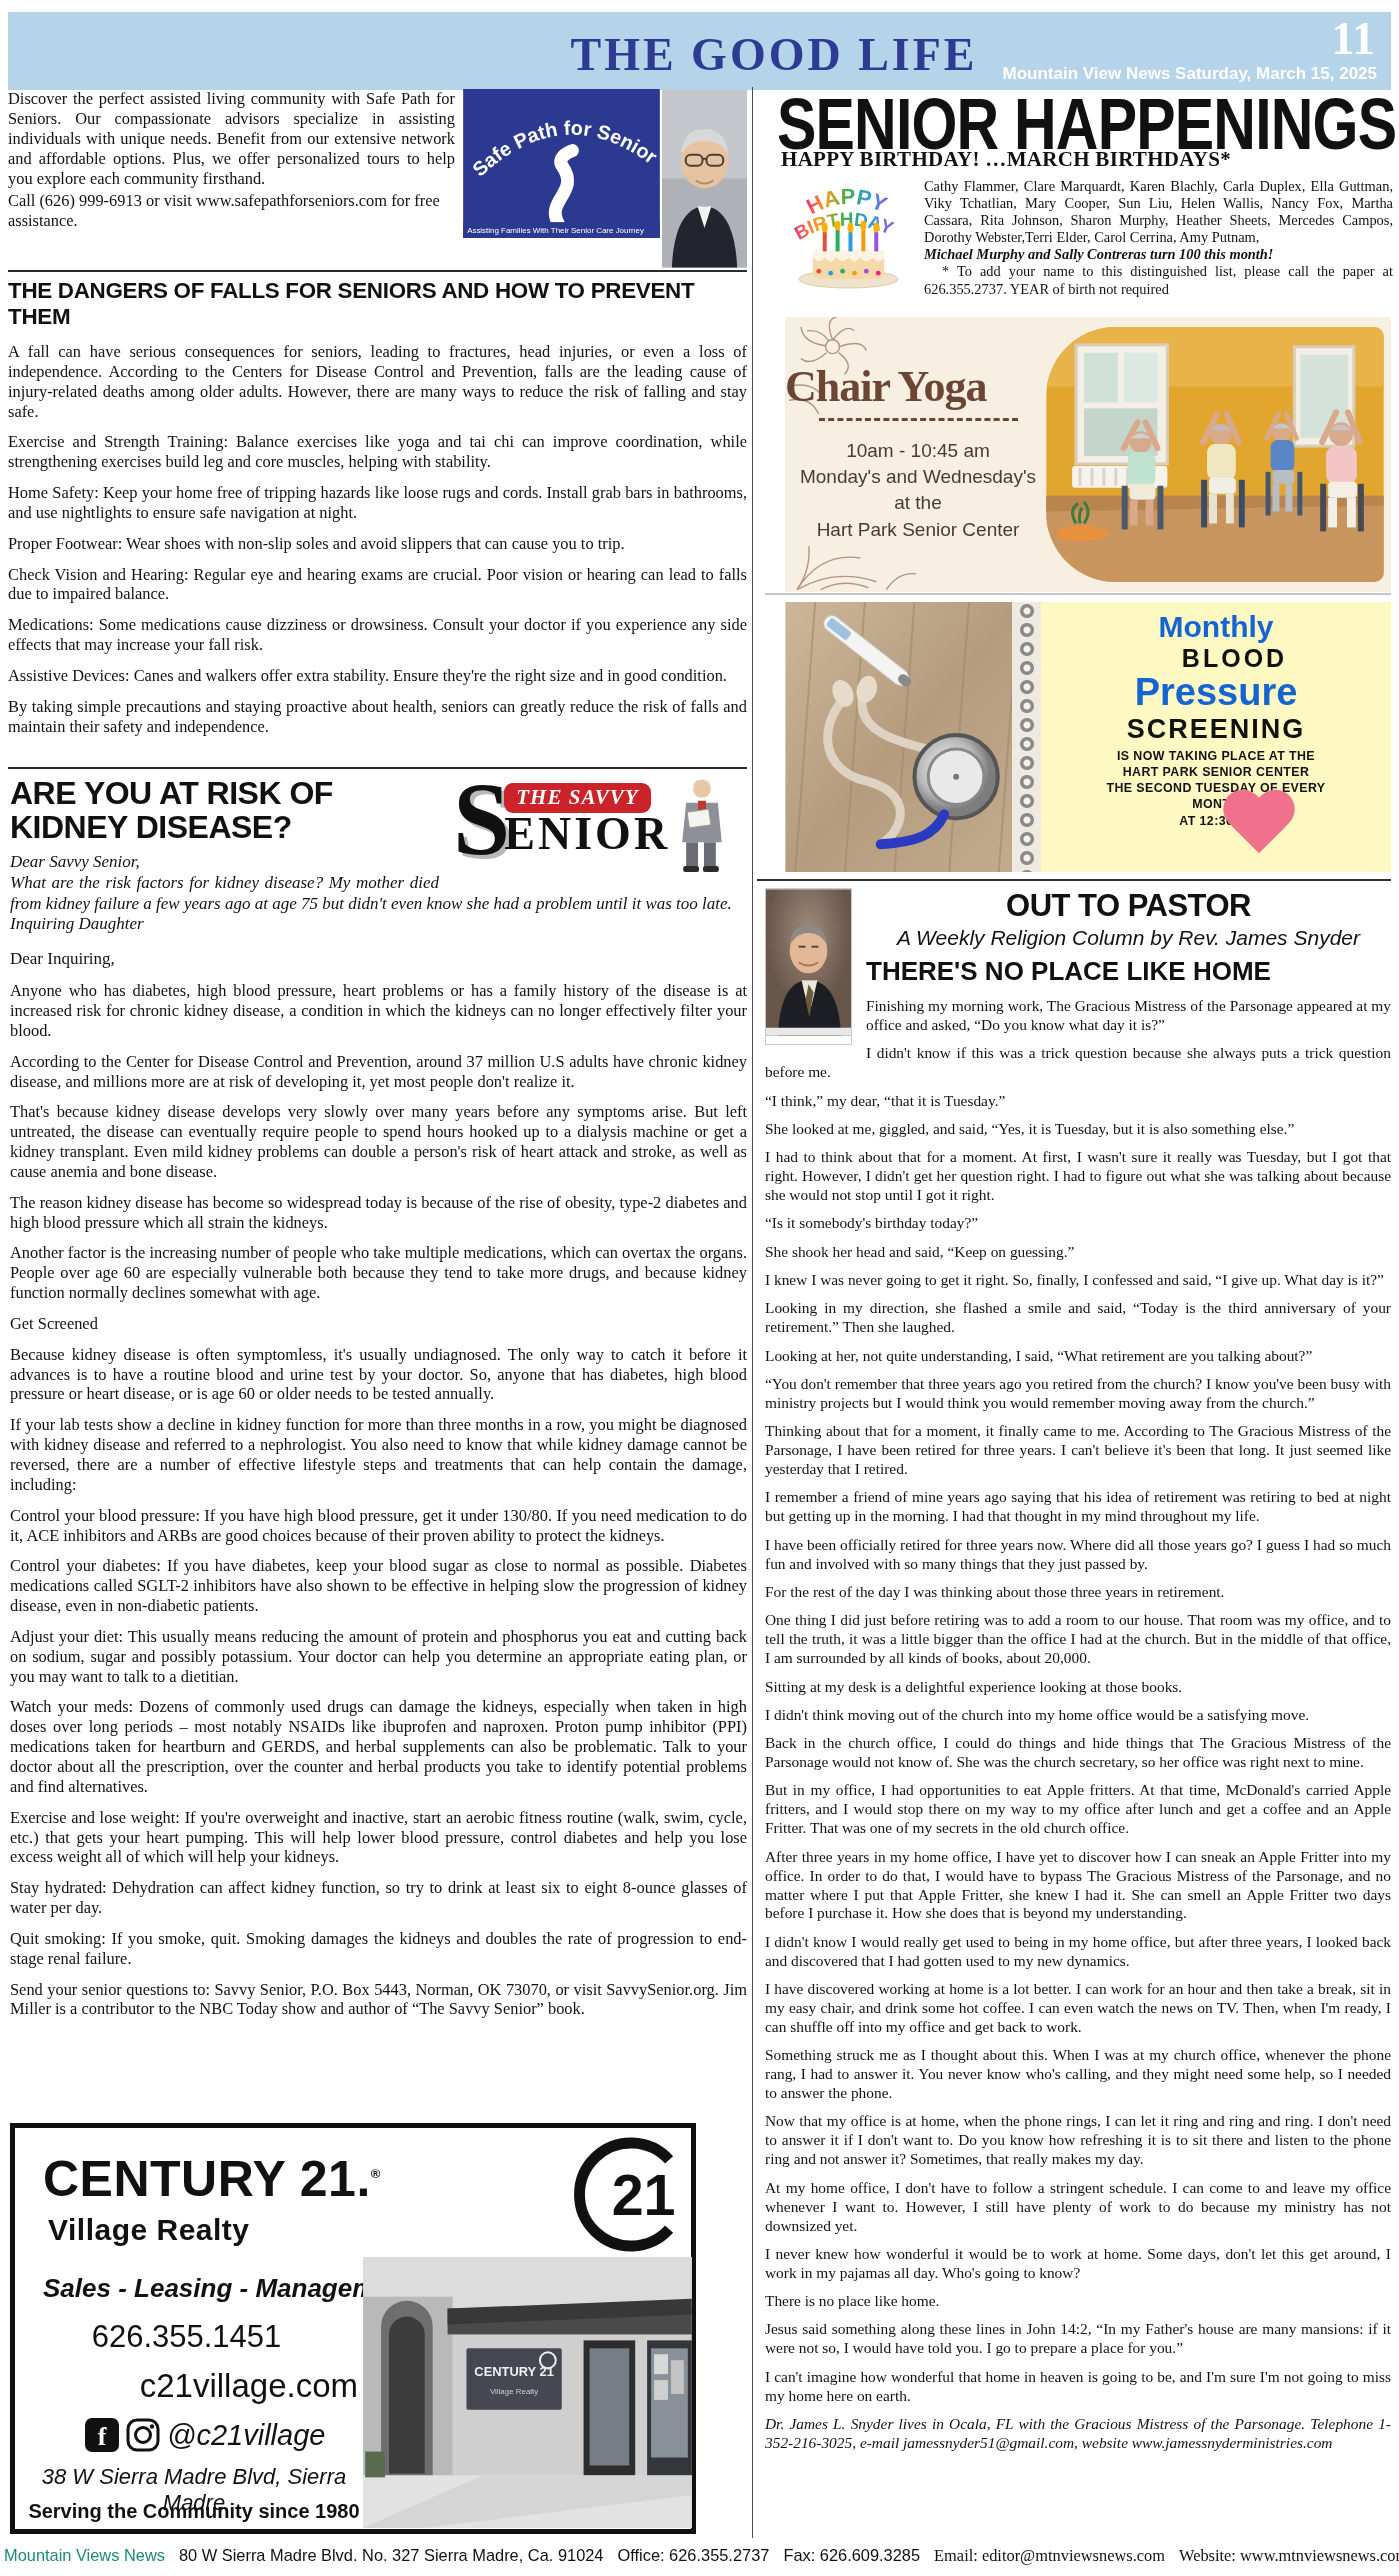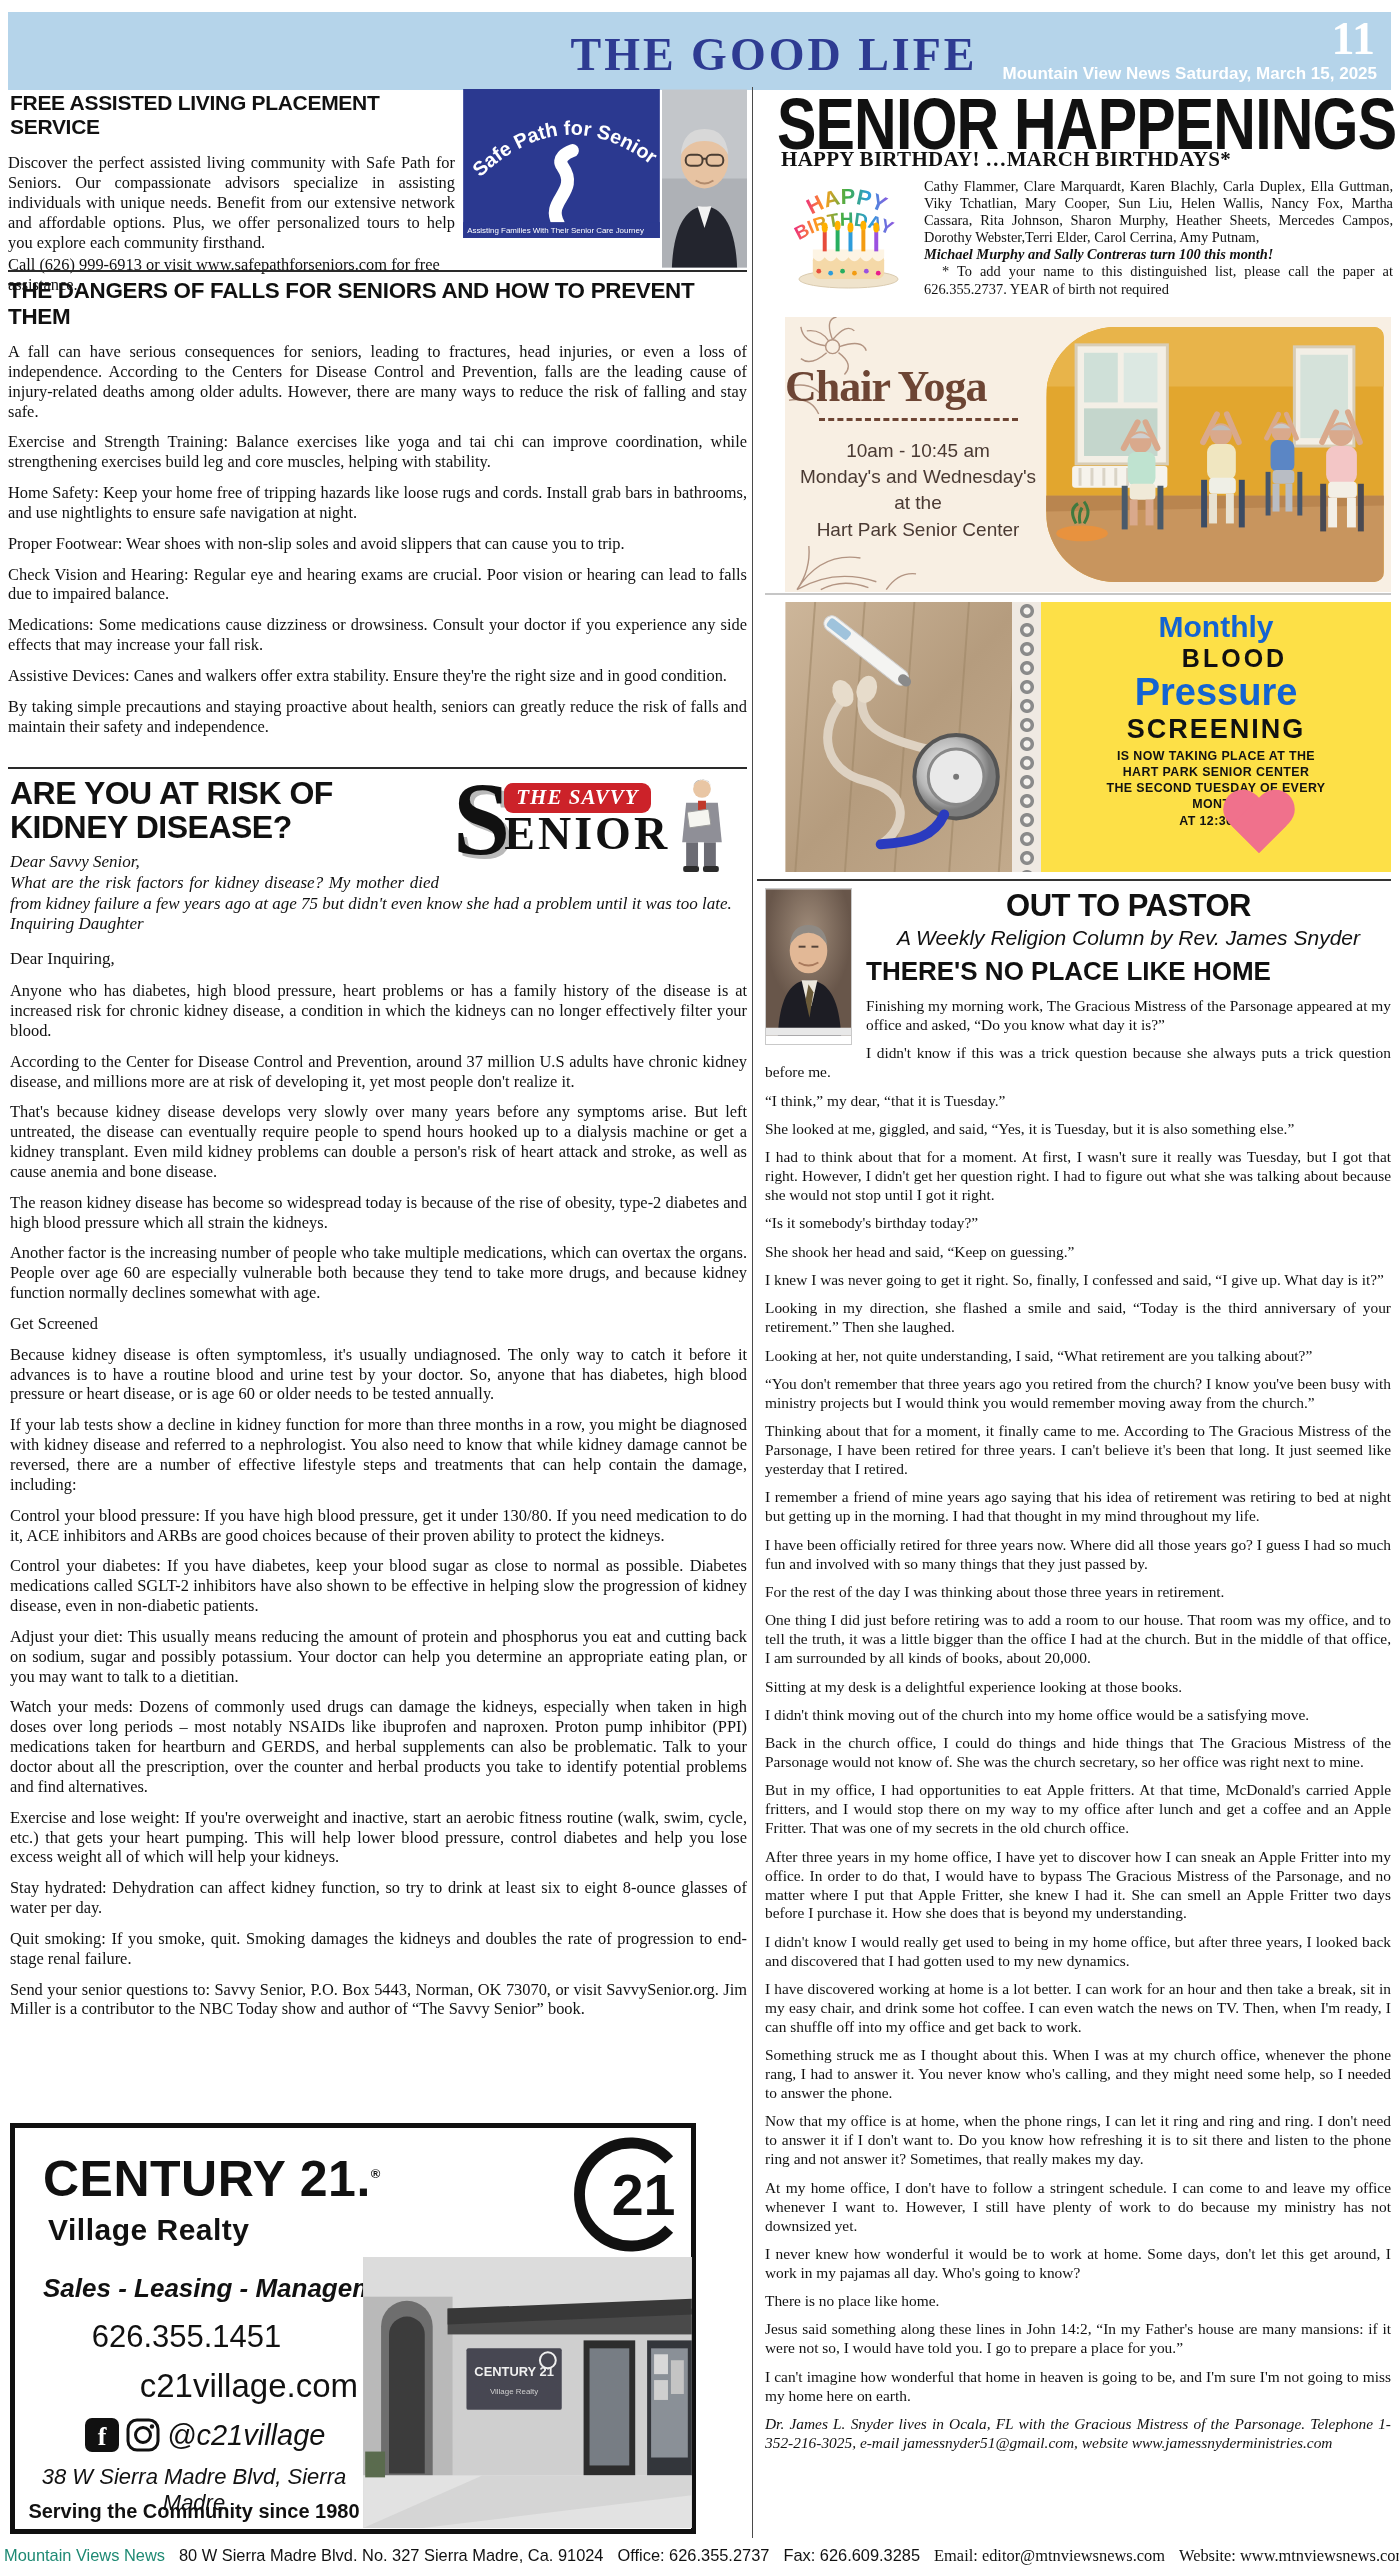--- a/index.html
+++ b/index.html
@@ -78,21 +78,21 @@
       font-size:19px; color:#4a3a33; line-height:1.38; }
   .floral { position:absolute; opacity:0.55; }
 
   .yoga-rule { position:absolute; left:765px; top:593px; width:626px; height:2px; background:#c6c6c6; }
 
   .bp { position:absolute; left:785px; top:602px; width:606px; height:270px; background:#fff; }
   .bp-photo { position:absolute; left:0; top:0; width:239px; height:270px; }
   .bp-spiral { position:absolute; left:227px; top:0; width:30px; height:270px;
       background-image:radial-gradient(circle at 15px 9px, #f5f2ee 0 3px, #8a8a8a 4px 6.5px, rgba(0,0,0,0) 7.5px);
       background-size:30px 19px; background-repeat:repeat-y; background-color:#efe9e2; }
-  .bp-note { position:absolute; left:256px; top:0; width:350px; height:270px; background:#fde047; text-align:center; }
+  .bp-note { position:absolute; left:256px; top:0; width:350px; height:270px; background:#fef9c3; text-align:center; }
   .bp-w1 { font-family:"Liberation Sans", sans-serif; font-weight:800; font-size:30px; color:#1464d2; margin-top:8px; }
   .bp-w2 { font-family:"Liberation Sans", sans-serif; font-weight:800; font-size:25px; letter-spacing:3px; margin-top:0px;margin-left:37px; }
   .bp-w3 { font-family:"Liberation Sans", sans-serif; font-weight:800; font-size:38px; color:#1464d2; margin-top:-2px; }
   .bp-w4 { font-family:"Liberation Sans", sans-serif; font-weight:800; font-size:27px; letter-spacing:2px; margin-top:0px; }
   .bp-details { font-family:"Liberation Sans", sans-serif; font-weight:bold; font-size:12.4px; line-height:1.3; letter-spacing:0.4px; margin-top:3px; }
   .bp-heart { position:absolute; left:199px; top:189px; width:78px; height:68px; }
   .bp-heart::before, .bp-heart::after { content:""; position:absolute; top:0; width:39px; height:62px; border-radius:39px 39px 0 0; background:#f0718c; }
   .bp-heart::before { left:19px; transform:rotate(-45deg); transform-origin:0 100%; }
   .bp-heart::after  { left:-20px; transform:rotate(45deg); transform-origin:100% 100%; }
 
@@ -116,21 +116,20 @@
 <div class="page">
 
   <div class="masthead">
     <div class="masthead-title">THE GOOD LIFE</div>
     <div class="page-number">11</div>
     <div class="edition-line">Mountain View News  Saturday, March 15, 2025</div>
   </div>
 
   <div class="safepath">
     <div class="sp-text">
-      <div class="sp-head">FREE ASSISTED LIVING PLACEMENT SERVICE</div>
       <div class="sp-body">Discover the perfect assisted living community with Safe Path for Seniors. Our compassionate advisors specialize in assisting individuals with unique needs. Benefit from our extensive network and affordable options. Plus, we offer personalized tours to help you explore each community firsthand.</div>
       <div class="sp-call">Call (626) 999-6913 or visit www.safepathforseniors.com for free assistance.</div>
     </div>
     <svg class="sp-logo" viewBox="0 0 198 150">
       <rect x="0" y="0" width="198" height="150" fill="#2b3990"></rect>
       <defs>
           <path id="arcSP" d="M14,92 Q98,10 186,74" fill="none"></path>
         </defs>
       <text font-family="Liberation Sans, sans-serif" font-size="20" font-weight="bold" fill="#ffffff">
         <textPath href="#arcSP" startOffset="4">Safe Path for Seniors</textPath>

